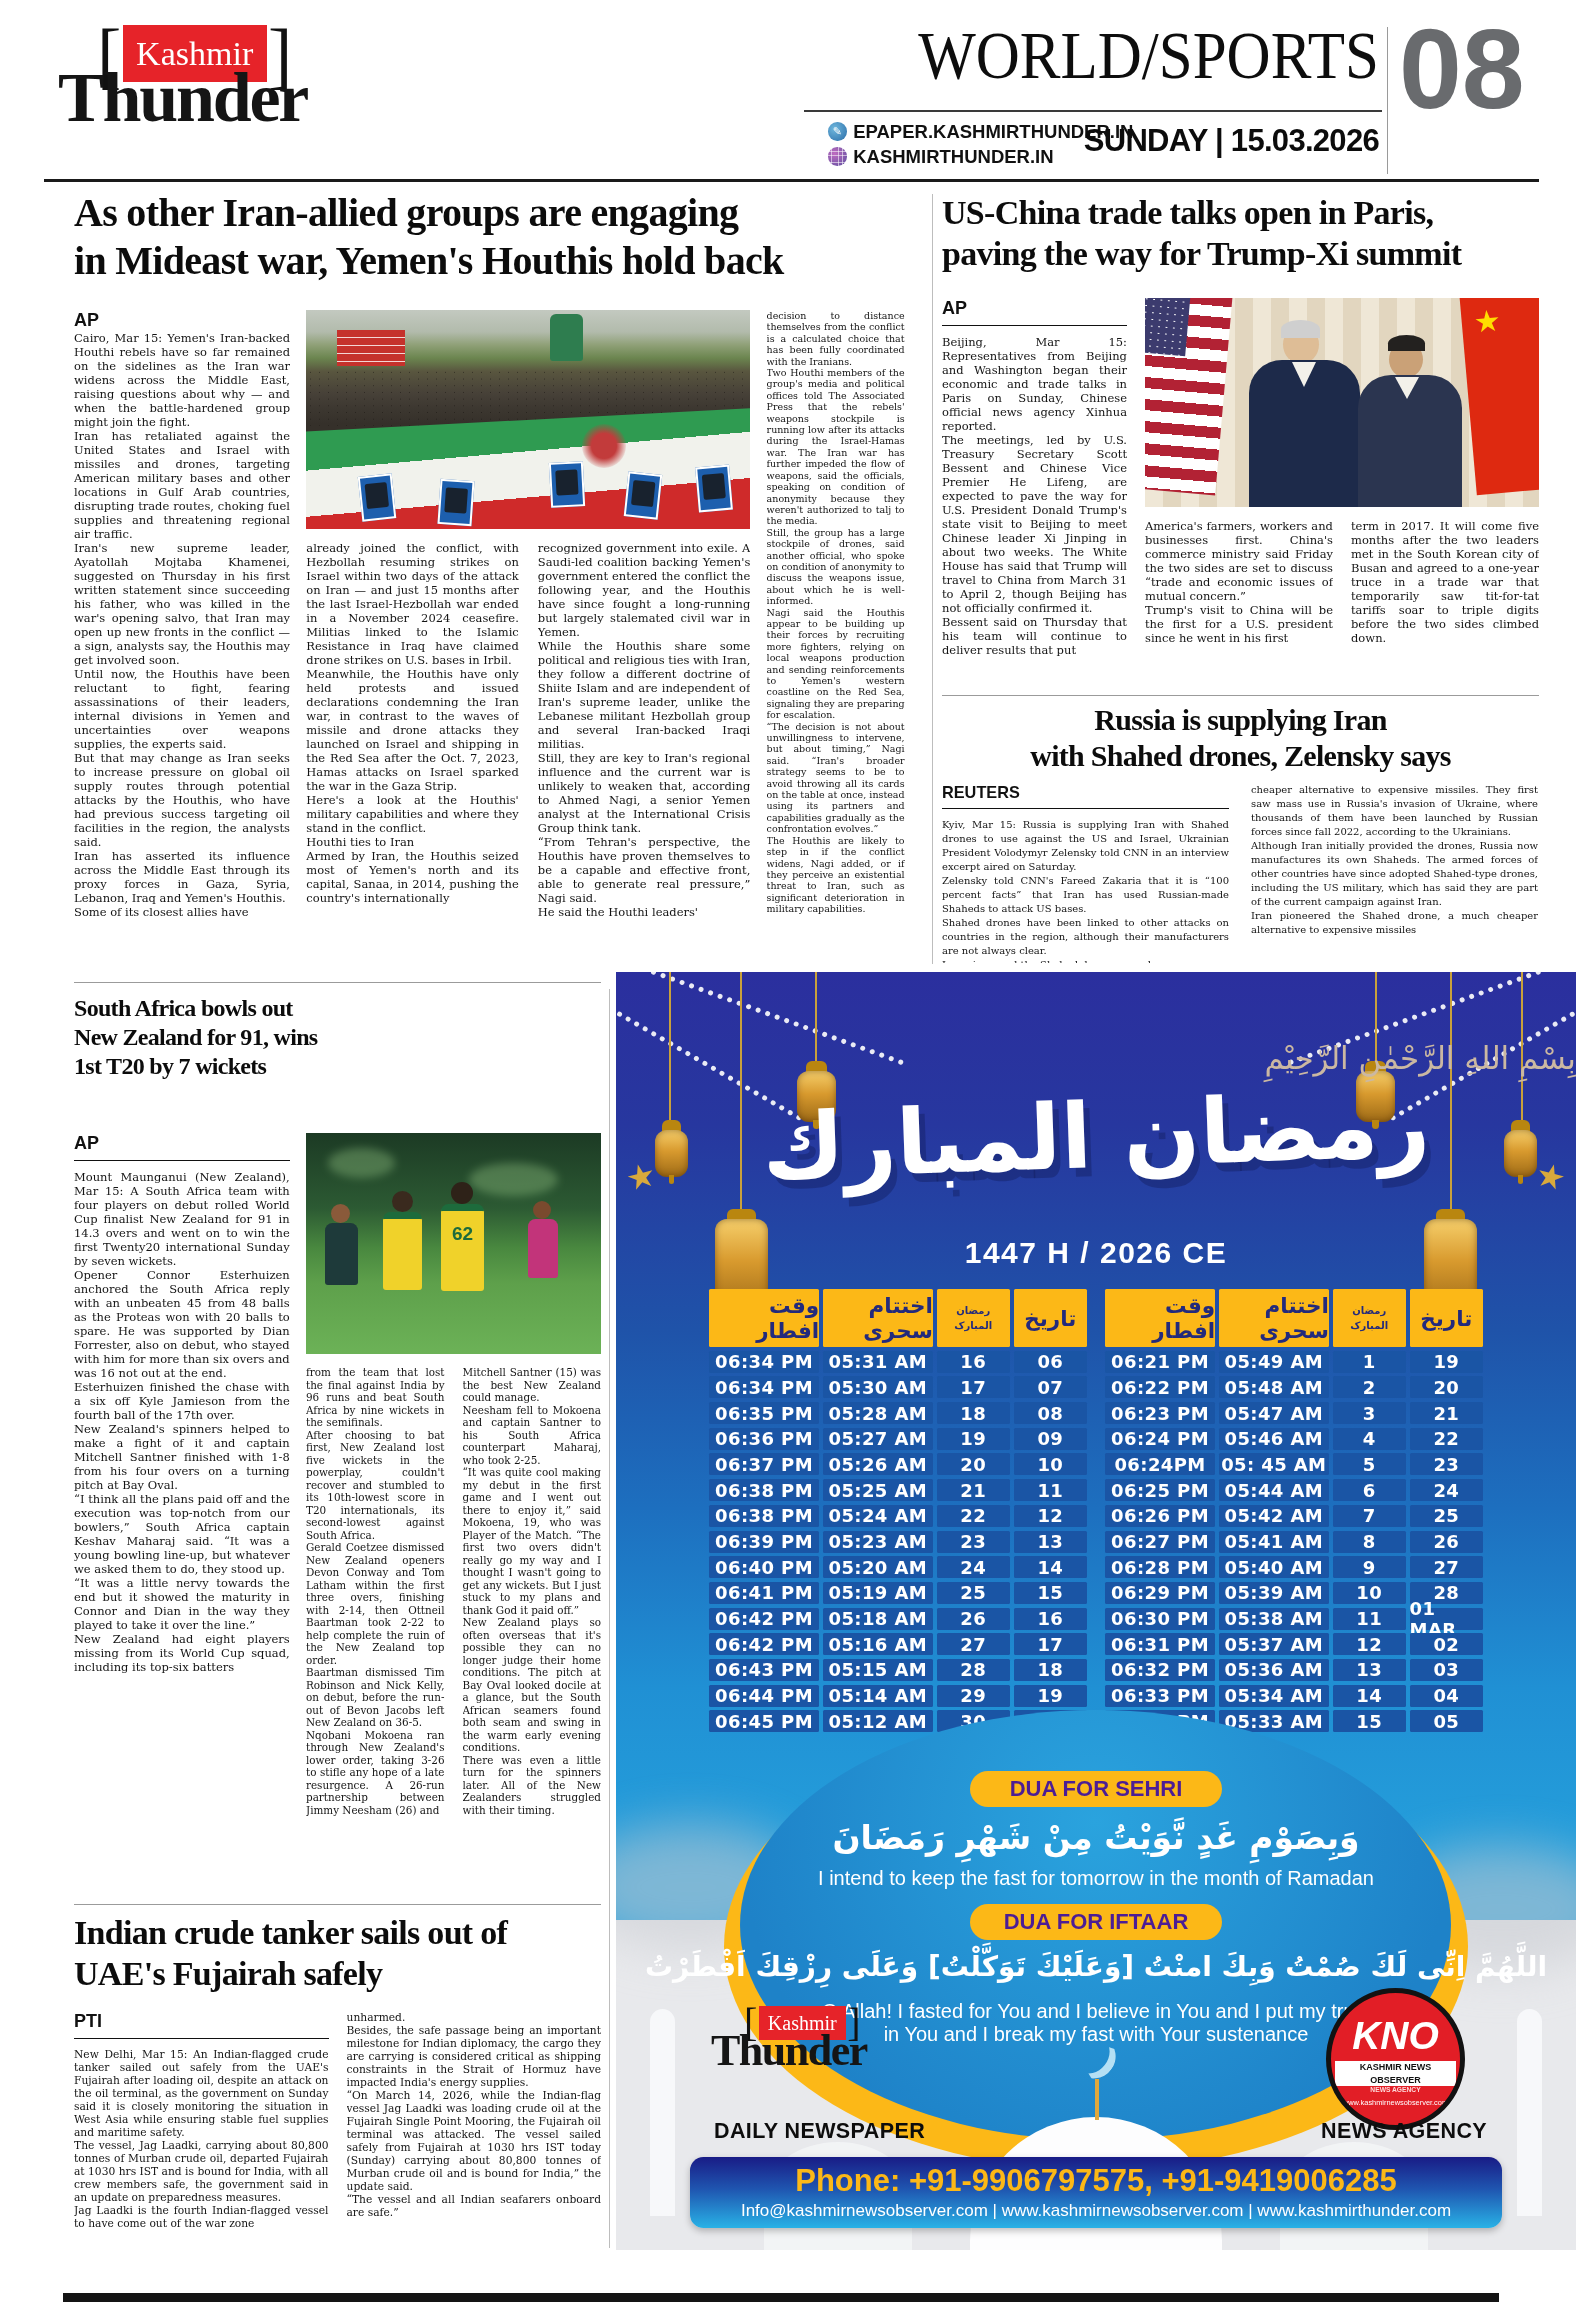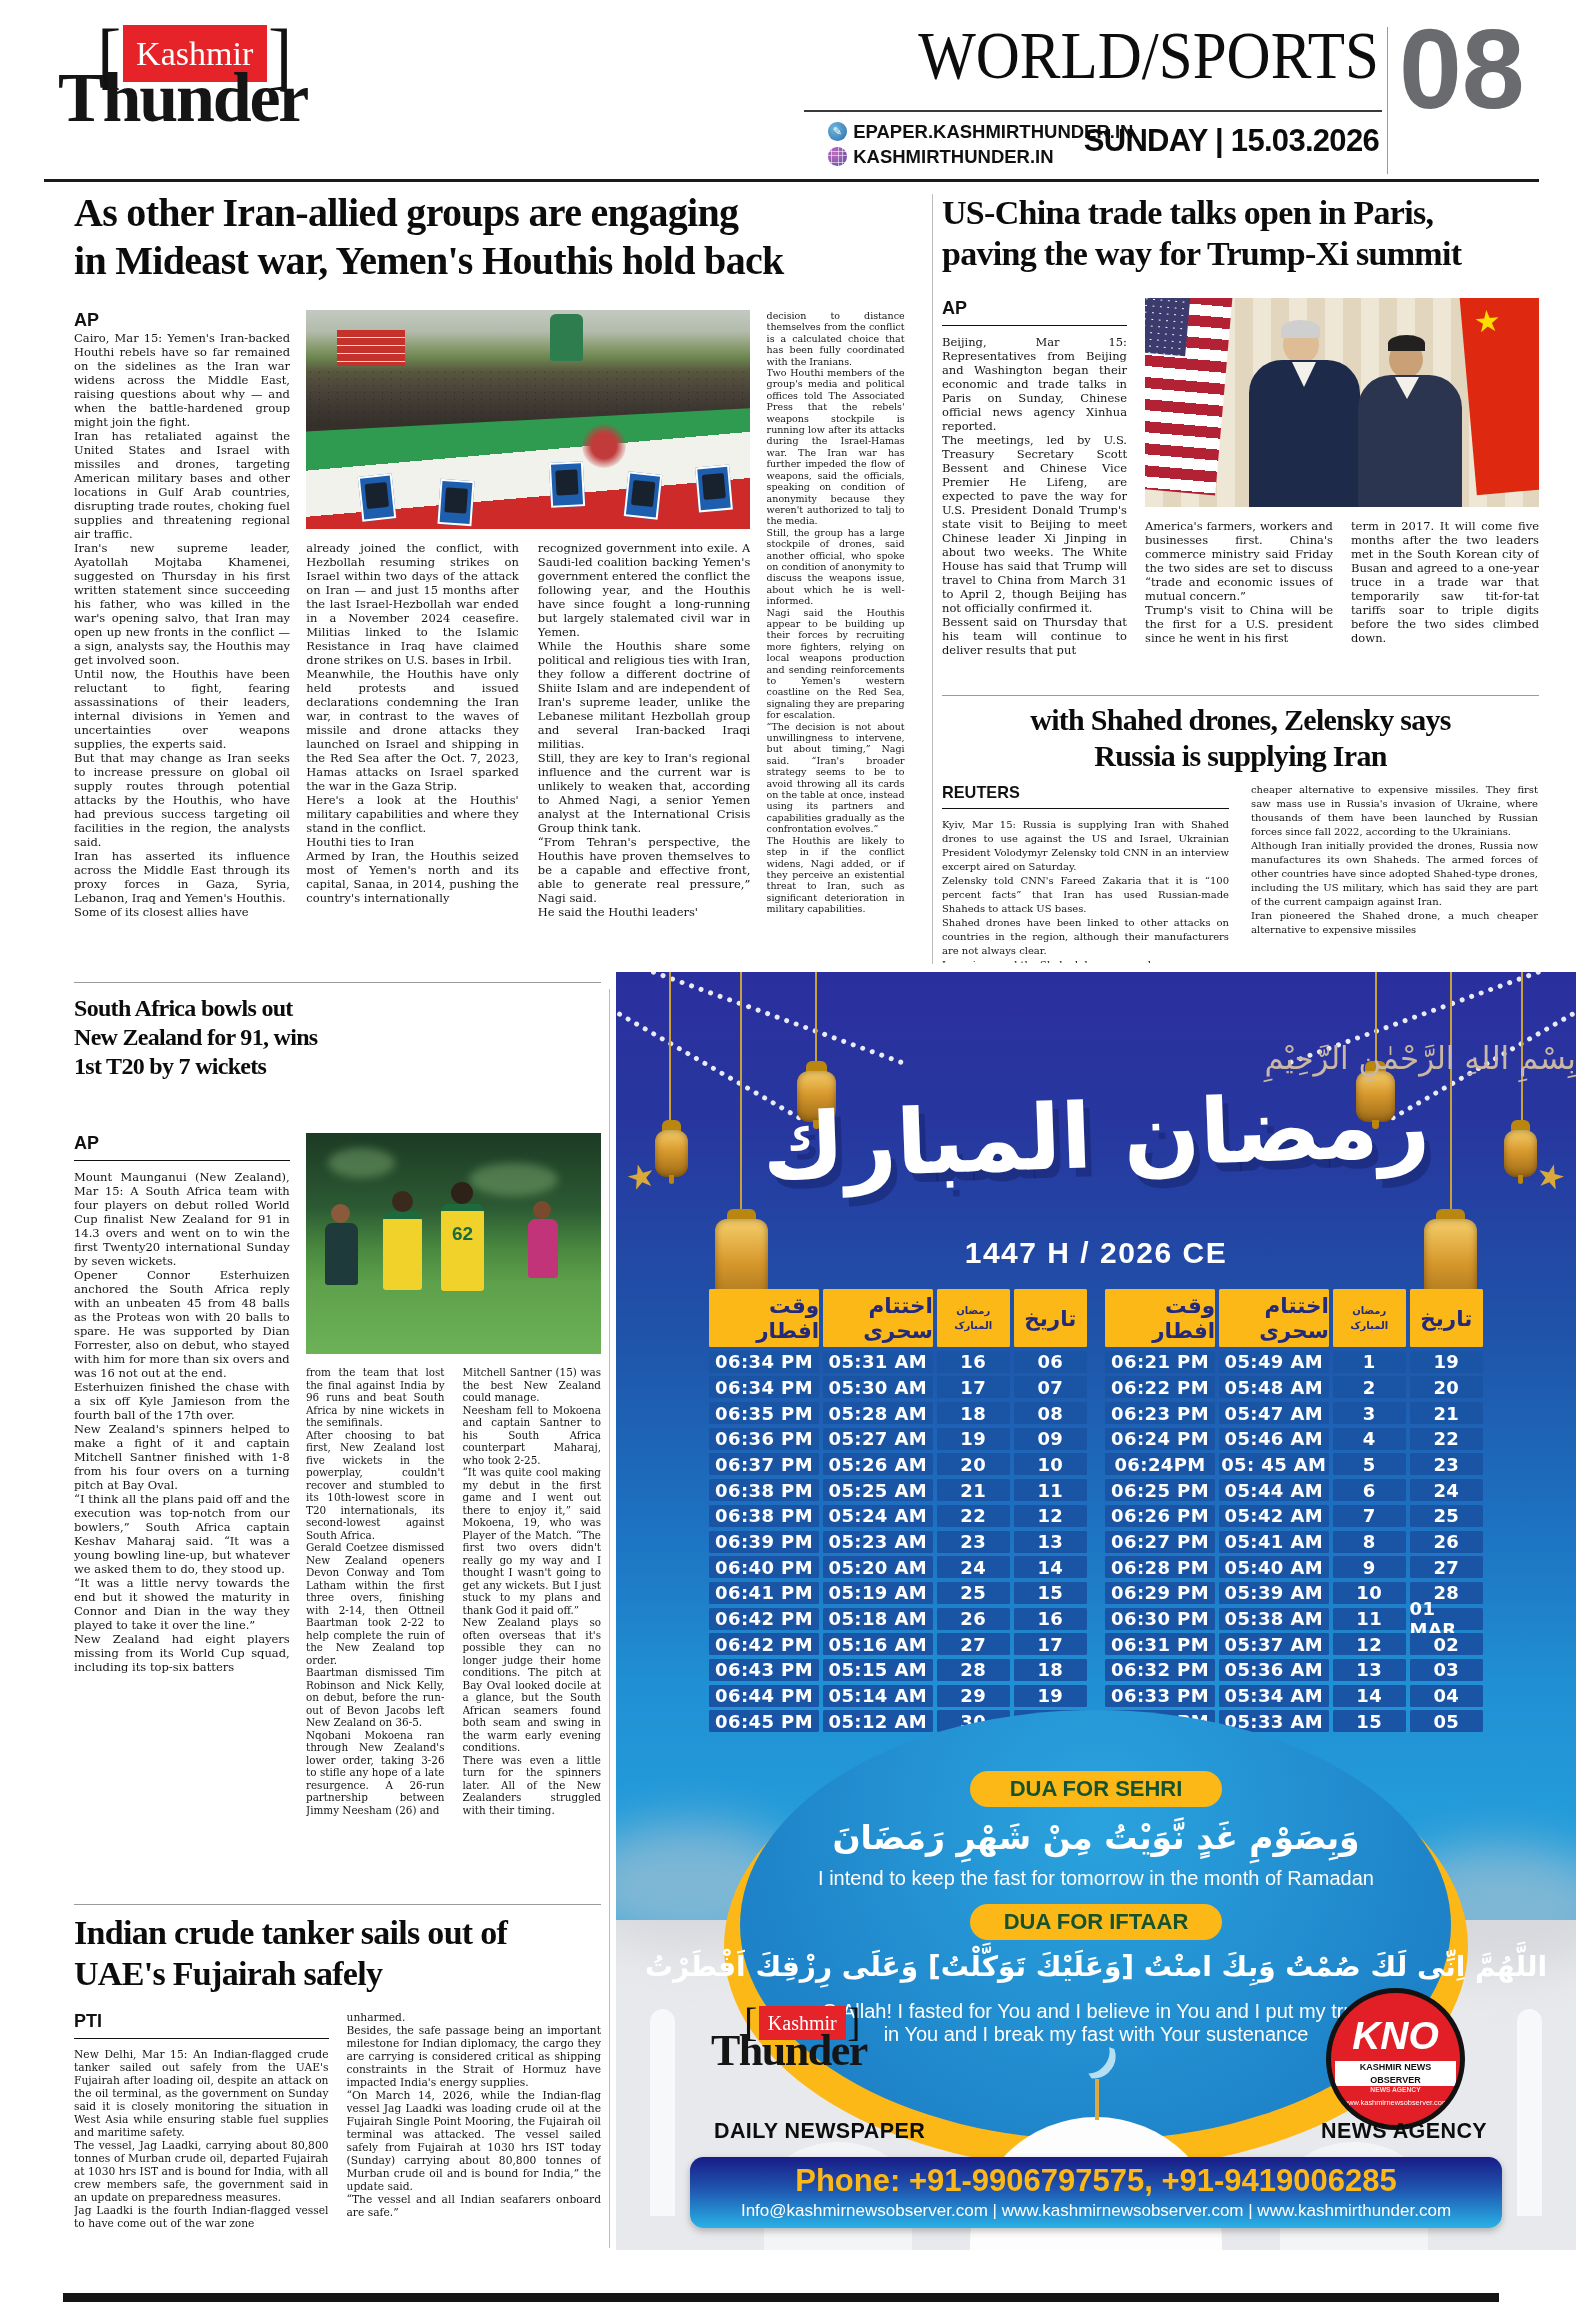--- a/index.html
+++ b/index.html
@@ -144,21 +144,21 @@
   .phcell.small{font-size:10px;line-height:15px;white-space:pre-line;text-align:center;}
   .prow{display:flex;gap:3.7px;margin-top:3.7px;height:22px;}
   .pcell{background:#1a55a5;color:#fff;display:flex;align-items:center;justify-content:center;
     font:700 18px "DejaVu Sans",sans-serif;letter-spacing:0.4px;border-radius:1.5px;}
   .w30{flex-basis:30%;} .w20{flex-basis:20%;}
   .cloud{position:absolute;width:237px;height:126px;border-radius:50%;background:#c7cad0;filter:blur(24px);opacity:.55;}
   .wing{position:absolute;left:108px;top:751px;width:744px;height:447px;border-radius:50%;background:#fcb817;}
   .dome-blue{position:absolute;left:124px;top:738px;width:711px;height:430px;border-radius:50%;
     background:radial-gradient(circle at 50% 26%,#2aa3de,#1e82c8 75%);}
   .dua-badge{position:absolute;left:50%;transform:translateX(-50%);width:252px;height:36px;border-radius:19px;
-    background:#fcb817;color:#14532d;font:700 22px/36px "Liberation Sans",sans-serif;text-align:center;}
+    background:#fcb817;color:#4c1d95;font:700 22px/36px "Liberation Sans",sans-serif;text-align:center;}
   .dua-ar{position:absolute;left:0;right:0;text-align:center;direction:rtl;color:#fff;
     font:700 33px "DejaVu Sans",sans-serif;}
   .dua-en{position:absolute;left:0;right:0;text-align:center;color:#fff;white-space:pre-line;
     font:400 20px "Liberation Sans",sans-serif;}
   .ad-footer{position:absolute;left:0;right:0;bottom:0;height:330px;background:#e8e9ec;}
   .mosque-white{position:absolute;background:#f7f8fa;}
   .cres-pole{position:absolute;left:479px;top:1107px;width:3.7px;height:41px;background:#e0a83c;z-index:5;}
   .cres{position:absolute;left:453px;top:1061px;width:39px;height:39px;border-radius:50%;z-index:5;
     border-right:8.1px solid #b5e0f4;border-top:3px solid transparent;border-bottom:3px solid transparent;
     transform:rotate(38deg);}
@@ -296,22 +296,22 @@
           <div class="col-text">term in 2017. It will come five months after the two leaders met in the South Korean city of Busan and agreed to a one-year truce in a trade war that temporarily saw tit-for-tat tariffs soar to triple digits before the two sides climbed down.</div>
         </div>
       </div>
     </div>
   </div>
 
   <div class="abs hairline-h" style="left:942px;top:695px;width:597px;"></div>
 
   <div class="artru">
     <div class="headline">
+      <div>Russia is supplying Iran</div>
       <div>with Shahed drones, Zelensky says</div>
-      <div>Russia is supplying Iran</div>
     </div>
     <div class="body">
       <div class="ruc">
         <div class="byline byline-rule" style="font-size:16.3px;">REUTERS</div>
         <div class="col-text" style="height:145px;">Kyiv, Mar 15: Russia is supplying Iran with Shahed drones to use against the US and Israel, Ukrainian President Volodymyr Zelensky told CNN in an interview excerpt aired on Saturday.
 Zelensky told CNN's Fareed Zakaria that it is “100 percent facts” that Iran has used Russian-made Shaheds to attack US bases.
 Shahed drones have been linked to other attacks on countries in the region, although their manufacturers are not always clear.
 Iran pioneered the Shahed drone, a much</div>
       </div>
       <div class="ruc">

